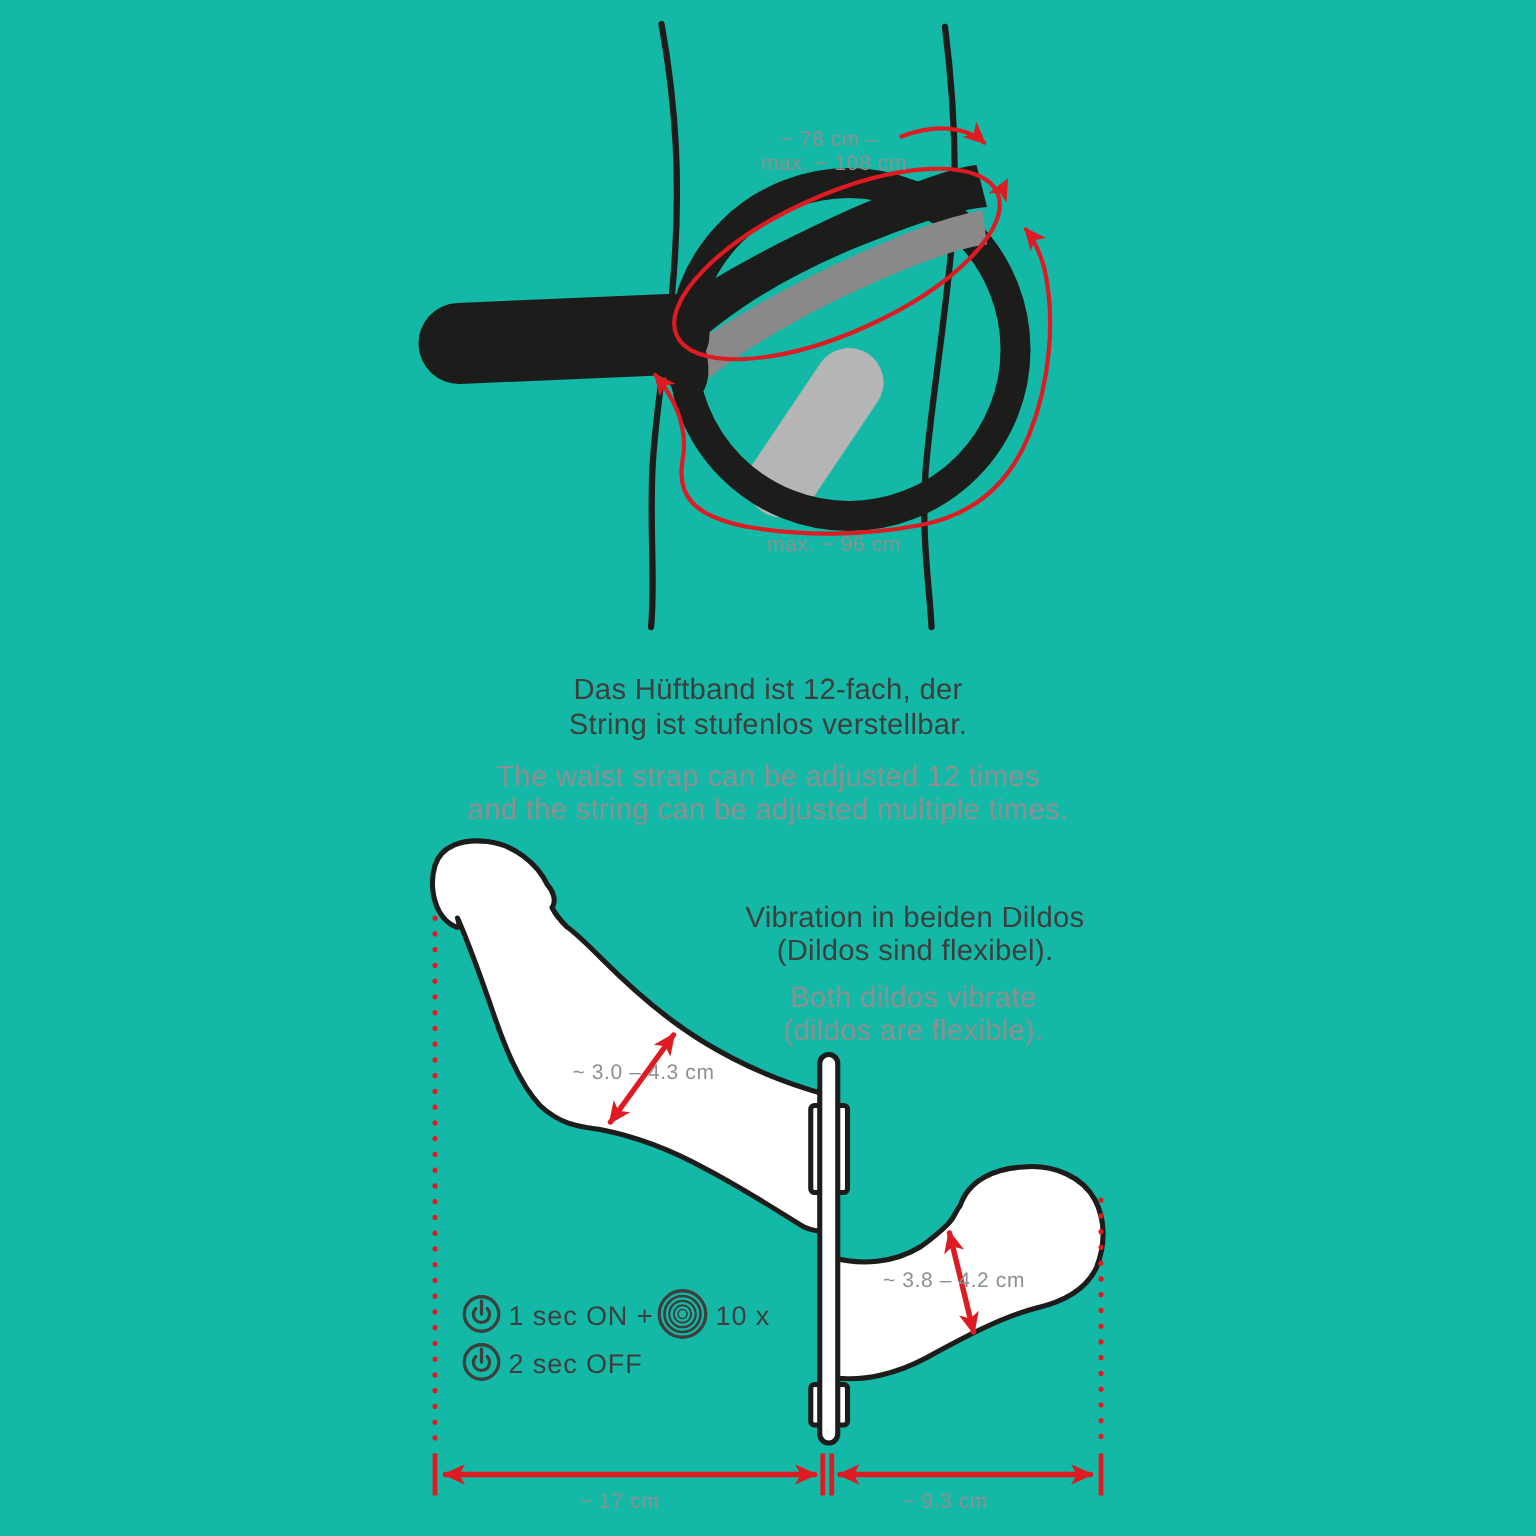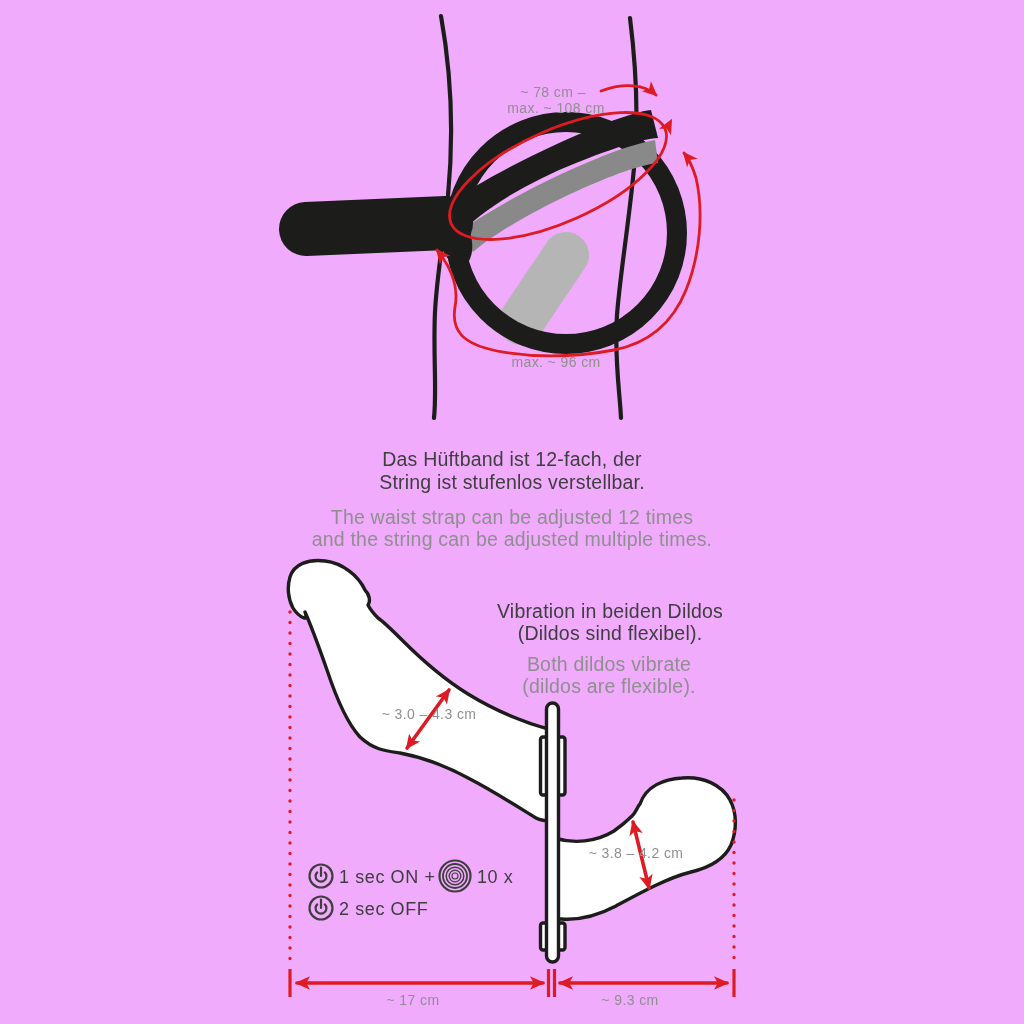--- a/index.html
+++ b/index.html
@@ -1,16 +1,16 @@
 <!DOCTYPE html>
 <html><head>
 <meta charset="utf-8">
 <style>
   html,body{margin:0;padding:0;background:#ffffff;}
-  .stage{position:relative;width:1024px;height:1024px;background:#f0abfc;overflow:hidden;}
+  .stage{position:relative;width:1024px;height:1024px;background:#14b8a6;overflow:hidden;}
   svg{display:block;}
   text{font-family:"Liberation Sans","DejaVu Sans",sans-serif;}
   .mid{text-anchor:middle;}
   .small-label{font-size:14px;fill:#8f8f8f;letter-spacing:.4px;}
   .de{font-size:19.5px;fill:#3e3e3d;letter-spacing:.2px;}
   .en{font-size:19.5px;fill:#8f8f8f;letter-spacing:.2px;}
   .mode{font-size:18px;fill:#3e3e3d;letter-spacing:.6px;}
   .thin-black{stroke:#1c1c1a;stroke-width:4.2;fill:none;stroke-linecap:round;}
   .outline{stroke:#1c1c1a;fill:#ffffff;stroke-width:3.4;stroke-linejoin:round;}
   .black-fill{fill:#1c1c1a;}

